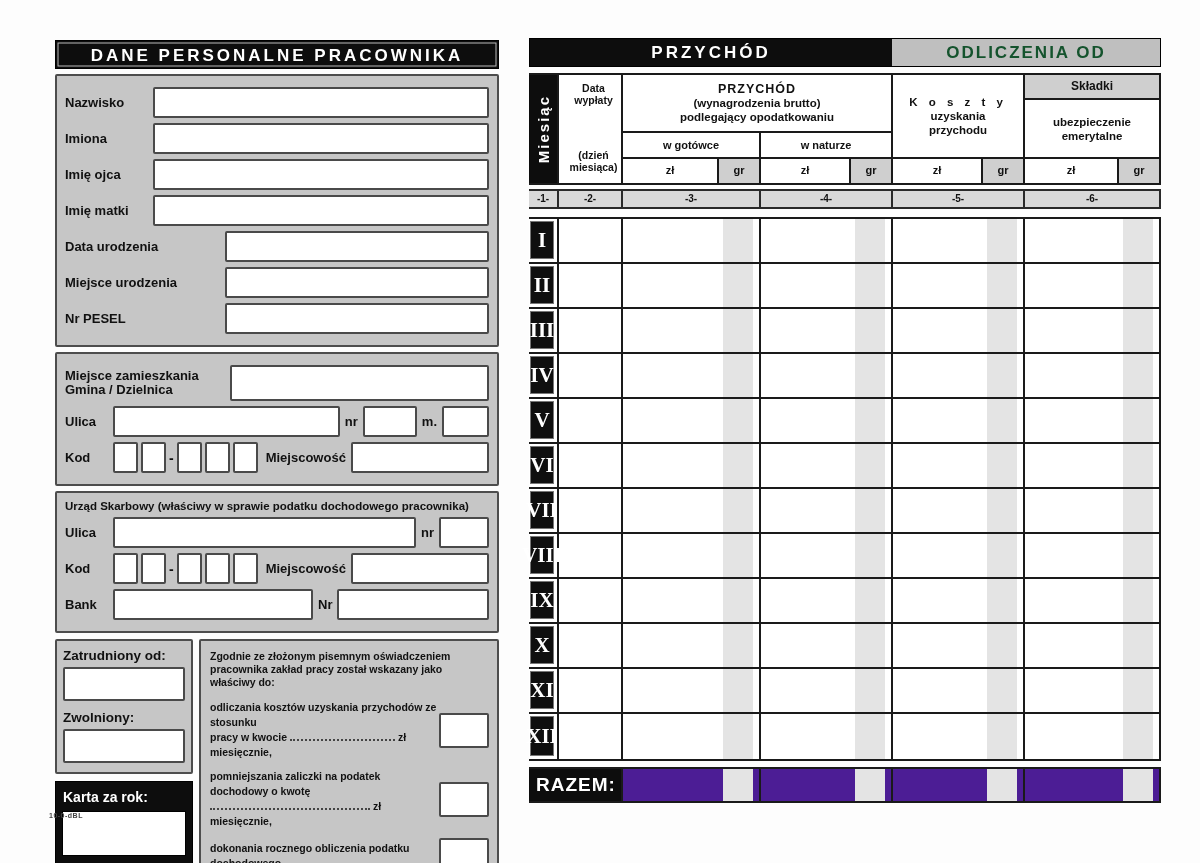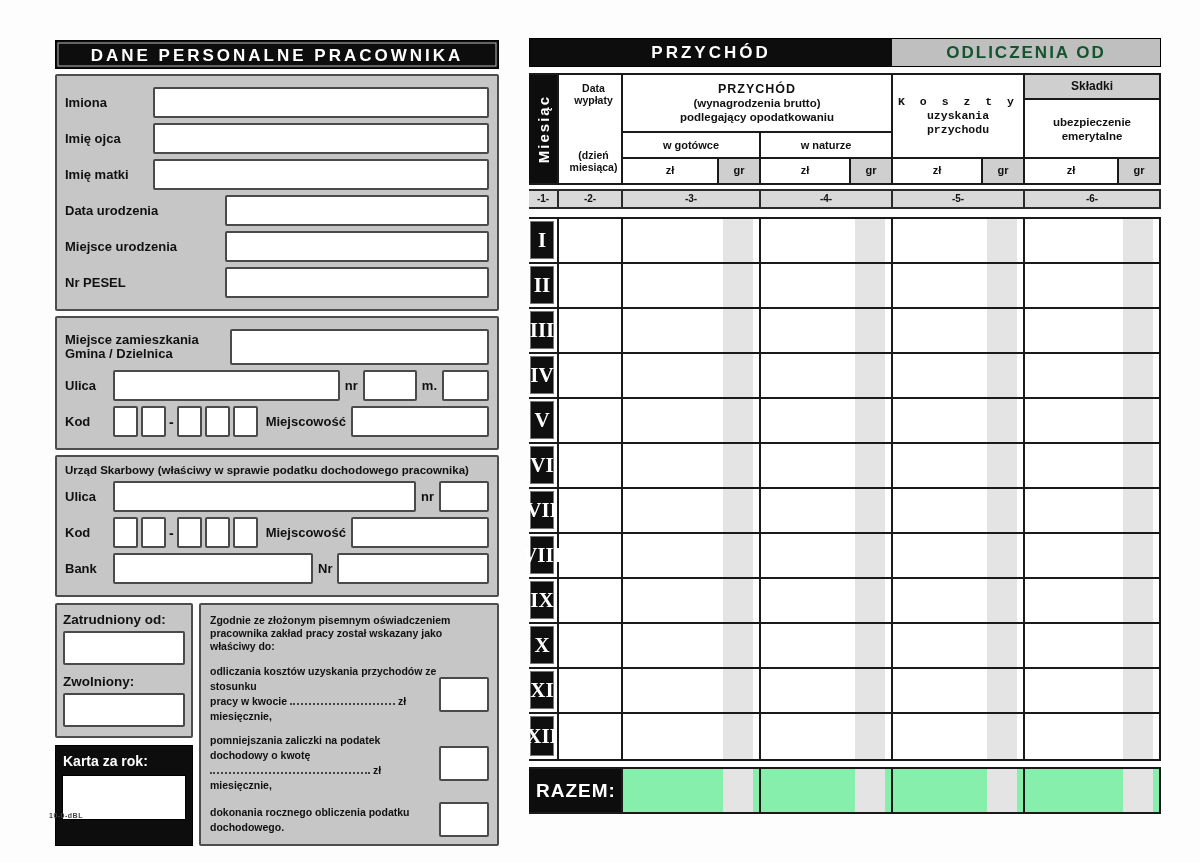--- a/index.html
+++ b/index.html
@@ -66,21 +66,21 @@
   .h-income-sub { flex:1; display:flex; }
   .h-sub-col { display:flex; flex-direction:column; }
   .h-sub-col.c3h { width:138px; flex:none; border-right:2px solid #1a1a1a; }
   .h-sub-col.c4h { flex:1; }
   .h-sub-name { height:26px; border-bottom:2px solid #1a1a1a; text-align:center; font-weight:bold; font-size:11px; line-height:25px; }
   .h-zlgr { flex:1; display:flex; }
   .h-zl { flex:1; text-align:center; font-weight:bold; font-size:11px; line-height:22px; border-right:2px solid #1a1a1a; }
   .h-gr { width:40px; flex:none; background:#cfcfcf; text-align:center; font-weight:bold; font-size:11px; line-height:22px; }
   .h-costs { width:132px; flex:none; display:flex; flex-direction:column; }
   .h-costs-name { flex:1; border-bottom:2px solid #1a1a1a; display:flex; flex-direction:column; justify-content:center;
-                  text-align:center; font-weight:bold; font-size:11.5px; line-height:14px;font-family:Liberation Mono, monospace; }
+                  text-align:center; font-weight:bold; font-size:11.5px; line-height:14px; }
   .h-costs-name .sp { letter-spacing:4px; }
   .h-zlgr-fixed { height:24px; display:flex; }
   .h-skladki { flex:1; display:flex; flex-direction:column; }
   .h-skladki-bar { height:25px; background:#cfcfcf; border-bottom:2px solid #1a1a1a; text-align:center;
                    font-weight:bold; font-size:12px; line-height:23px; }
   .h-skladki-name { flex:1; border-bottom:2px solid #1a1a1a; display:flex; flex-direction:column; justify-content:center;
                     text-align:center; font-weight:bold; font-size:11.5px; line-height:14px; }
 
   .numrow { display:flex; border:2px solid #2a2a2a; border-left:none; margin-top:4px; height:20px; background:#d9d9d9;
             font-weight:bold; font-size:10px; text-align:center; line-height:16px; }
@@ -94,33 +94,37 @@
   .mcell { width:30px; flex:none; border-right:2px solid #1a1a1a; padding:2px 3px 3px 1px; background:#fff; }
   .mbox { width:100%; height:100%; background:#0f0f0f; border:1px solid #777; color:#fff;
           font-family:"Liberation Serif",serif; font-weight:bold; font-size:21px;
           display:flex; align-items:center; justify-content:center; }
   .dcell { width:64px; flex:none; border-right:2px solid #1a1a1a; }
   .money { position:relative; border-right:2px solid #1a1a1a; }
   .c3 { width:138px; flex:none; } .c4 { width:132px; flex:none; } .c5 { width:132px; flex:none; }
   .c6 { flex:1; border-right:none; }
   .stripe { position:absolute; top:0; bottom:0; right:6px; width:30px; background:#e4e4e4; }
 
-  .razem { display:flex; border:2px solid #1a1a1a; border-left:none; margin-top:6px; height:47px; background:#86efac; }
+  .razem { display:flex; border:2px solid #1a1a1a; border-left:none; margin-top:6px; height:36px; background:#4c1d95; }
   .razem-lbl { width:94px; flex:none; background:#0d0d0d; color:#fff; font-weight:bold; font-size:19px;
                letter-spacing:1px; display:flex; align-items:center; padding-left:7px; border-right:2px solid #1a1a1a; }
 </style>
 </head>
 <body>
 
 <div class="sheet">
 
   <div class="left-panel">
     <div class="panel-title">DANE  PERSONALNE  PRACOWNIKA</div>
 
     <div class="gbox">
+      <div class="frow">
+        <span class="flabel w85">Nazwisko</span>
+        <div class="finput"></div>
+      </div>
       <div class="frow">
         <span class="flabel w85">Imiona</span>
         <div class="finput"></div>
       </div>
       <div class="frow">
         <span class="flabel w85">Imię ojca</span>
         <div class="finput"></div>
       </div>
       <div class="frow">
         <span class="flabel w85">Imię matki</span>

